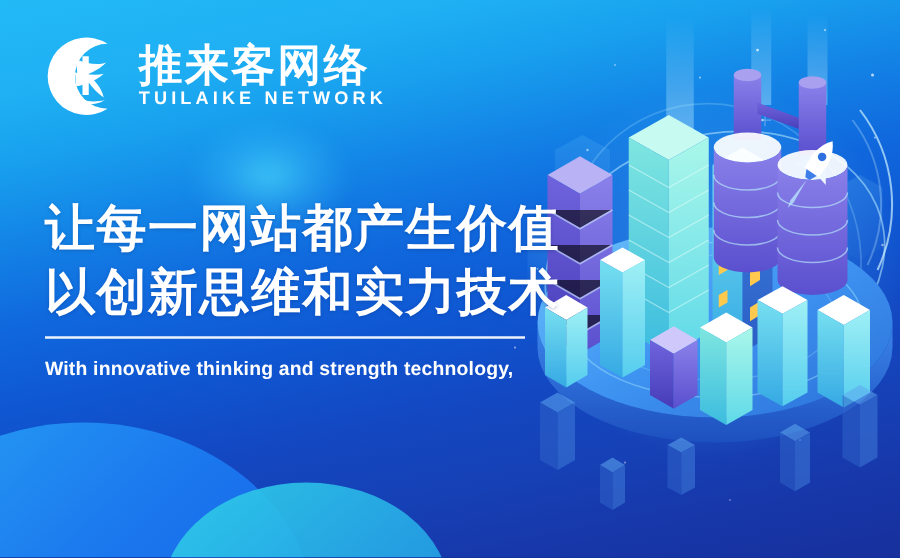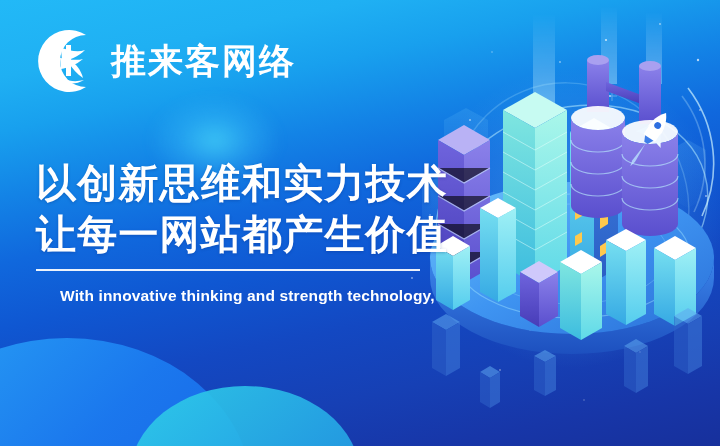--- a/index.html
+++ b/index.html
@@ -144,21 +144,20 @@
     z-index: 6;
     width: 410px;
   }
   .subtitle-line {
     color: #ffffff;
     font-size: 15.5px;
     font-weight: bold;
     letter-spacing: 0.15px;
     line-height: 1.62;
     white-space: nowrap;
-    margin-left: 24px;
   }
 
   
   .city {
     position: absolute;
     right: 0;
     top: 0;
     width: 300px;
     height: 446px;
     z-index: 4;
@@ -426,26 +425,27 @@
                M33 8.5 A24.5 24.5 0 1 1 33 57.5 A24.5 24.5 0 1 1 33 8.5 Z" fill="#ffffff" opacity="0"></path>
       <path d="M50 7 A31 31 0 1 0 50 59 A26 26 0 1 1 50 7 Z" fill="#ffffff"></path>
       <path d="M25 20 C33 22 41 25 49 22 C42 29 34 32 26 33 Z" fill="#ffffff"></path>
       <path d="M24 30 C32 31 40 33 47 31 C40 37 32 40 25 41 Z" fill="#ffffff"></path>
       <path d="M30 17 L35 17 L35 48 L30 48 Z" fill="#ffffff"></path>
       <path d="M34 32 C40 36 45 42 47 50 C41 46 36 40 33 35 Z" fill="#ffffff"></path>
       <path d="M18 44 C26 52 36 55 48 52 C38 58 26 56 18 48 Z" fill="#ffffff"></path>
     </svg>
     <div class="logo-text">
       <div class="logo-cn">推来客网络</div>
+      <div class="logo-en">TUILAIKE NETWORK</div>
     </div>
   </div>
 
   <div class="headline">
+    <div class="headline-line">让每一网站都产生价值</div>
     <div class="headline-line">以创新思维和实力技术</div>
-    <div class="headline-line">让每一网站都产生价值</div>
   </div>
 
   <div class="divider"></div>
 
   <div class="subtitle">
     <div class="subtitle-line">With innovative thinking and strength technology,</div>
   </div>
 
 </div>
 

